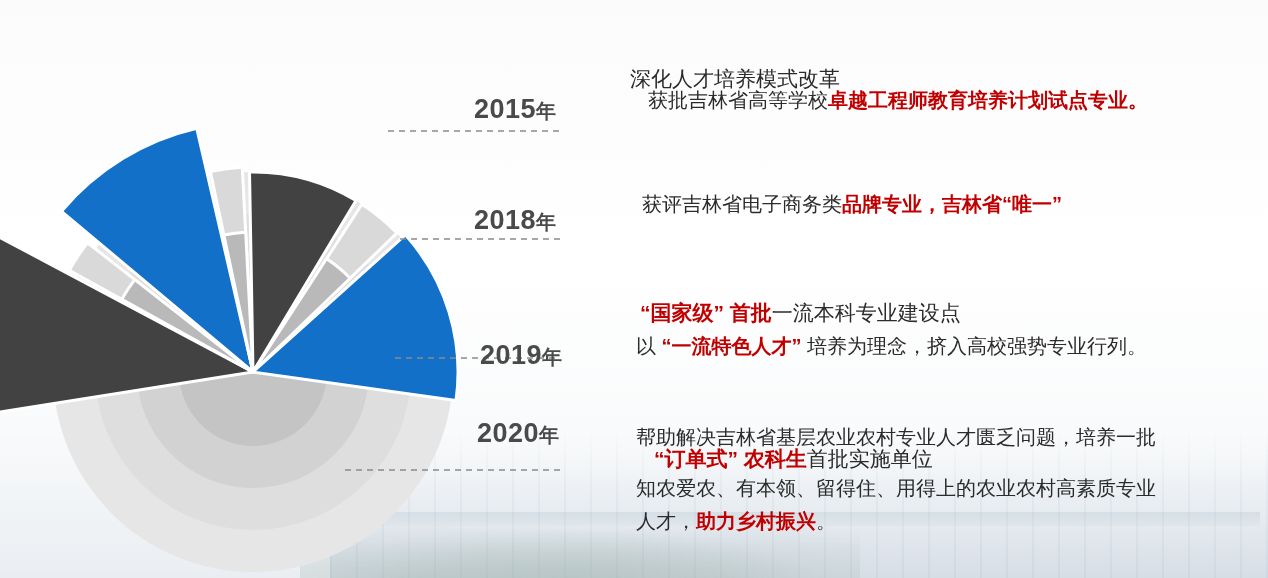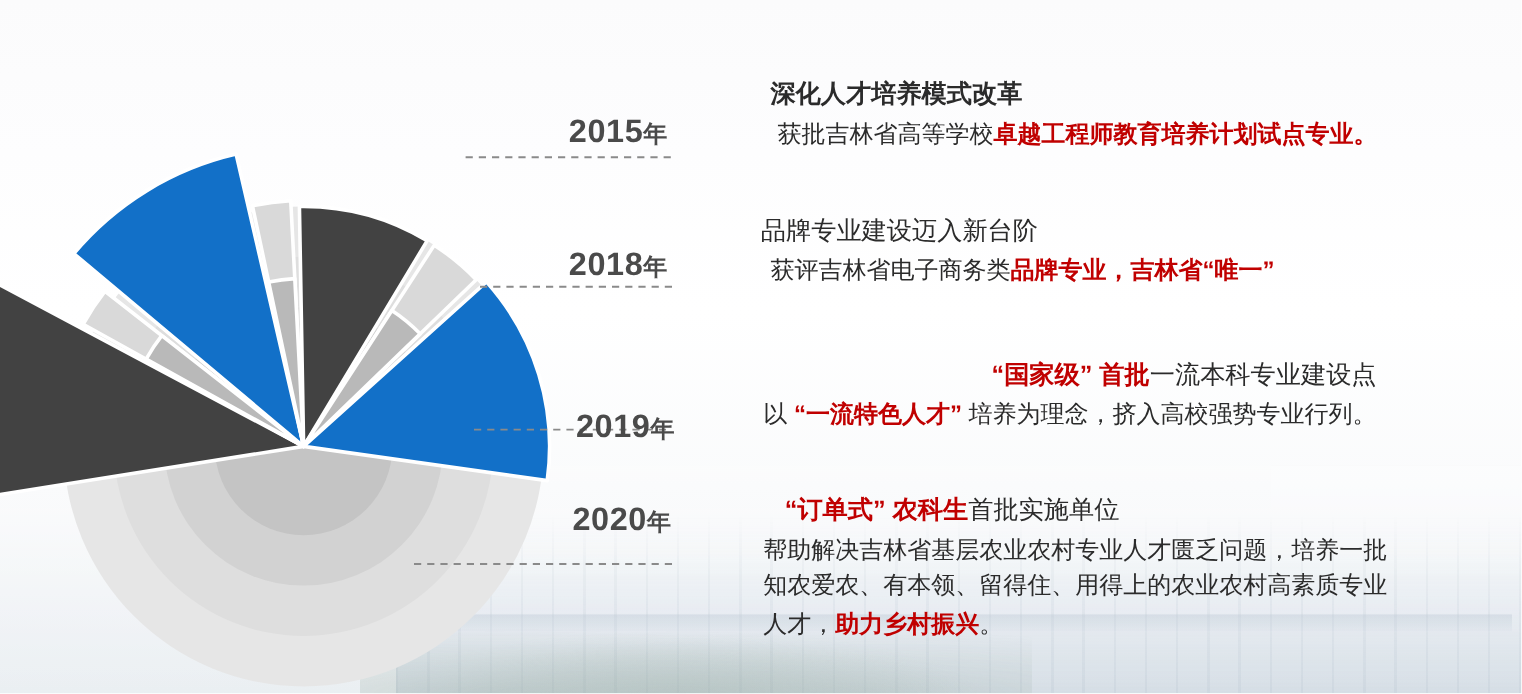--- a/index.html
+++ b/index.html
@@ -100,32 +100,31 @@
   </svg>
 
   <div id="years-layer">
       <div class="year" style="left: 437px; top: 94px;"><span class="num">2015</span><span class="suffix">年</span></div>
       <div class="year" style="left: 437px; top: 205px;"><span class="num">2018</span><span class="suffix">年</span></div>
       <div class="year" style="left: 443px; top: 340px;"><span class="num">2019</span><span class="suffix">年</span></div>
       <div class="year" style="left: 440px; top: 418px;"><span class="num">2020</span><span class="suffix">年</span></div>
     </div>
   <div id="text-layer">
       <div class="block" style="left: 630px; top: 68px;">
-        <div class="line l-head" style="margin-left: 12px; margin-top: 0px; font-weight: bold;"><span class="">深化人才培养模式改革</span></div>
-        <div class="line l-body" style="margin-left: 18px; margin-top: 12px;"><span class="">获批吉林省高等学校</span><span class="red">卓越工程师教育培养计划试点专业。</span></div>
+        <div class="line l-head" style="margin-left: 0px; margin-top: 0px;"><span class="">深化人才培养模式改革</span></div>
+        <div class="line l-body" style="margin-left: 18px; margin-top: 0;"><span class="">获批吉林省高等学校</span><span class="red">卓越工程师教育培养计划试点专业。</span></div>
       </div>
       <div class="block" style="left: 630px; top: 182px;">
-        <div class="line l-head" style="margin-left: 4px; margin-top: 0px;"><span class="">品牌专业建设迈入新台阶</span></div>
         <div class="line l-body" style="margin-left: 12px; margin-top: 12px;"><span class="">获评吉林省电子商务类</span><span class="red">品牌专业，吉林省“唯一”</span></div>
       </div>
       <div class="block" style="left: 636px; top: 302px;">
-        <div class="line l-head" style="margin-left: 4px; margin-top: 0px; text-align: right;"><span class="red">“国家级” 首批</span><span class="">一流本科专业建设点</span></div>
+        <div class="line l-head" style="margin-left: 4px; margin-top: 0px;"><span class="red">“国家级” 首批</span><span class="">一流本科专业建设点</span></div>
         <div class="line l-body" style="margin-left: 0px; margin-top: 12px;"><span class="">以 </span><span class="red">“一流特色人才”</span><span class=""> 培养为理念，挤入高校强势专业行列。</span></div>
       </div>
       <div class="block" style="left: 636px; top: 415px;">
+        <div class="line l-body" style="margin-left: 0px; margin-top: 12px;"><span class="">帮助解决吉林省基层农业农村专业人才匮乏问题，培养一批</span></div>
         <div class="line l-head" style="margin-left: 18px; margin-top: 0px;"><span class="red">“订单式” 农科生</span><span class="">首批实施单位</span></div>
-        <div class="line l-body" style="margin-left: 0px; margin-top: 12px;"><span class="">帮助解决吉林省基层农业农村专业人才匮乏问题，培养一批</span></div>
         <div class="line l-body" style="margin-left: 0px; margin-top: 8px;"><span class="">知农爱农、有本领、留得住、用得上的农业农村高素质专业</span></div>
         <div class="line l-body" style="margin-left: 0px; margin-top: 12px; font-family: Liberation Serif, serif;"><span class="">人才，</span><span class="red">助力乡村振兴</span><span class="">。</span></div>
       </div>
     </div>
 
 </div>
 
 </body></html>

